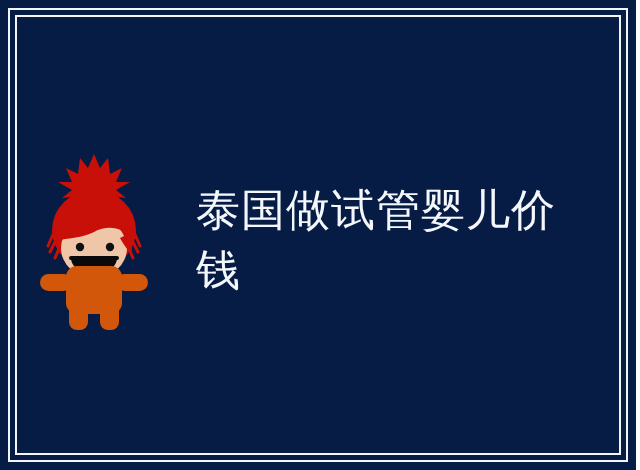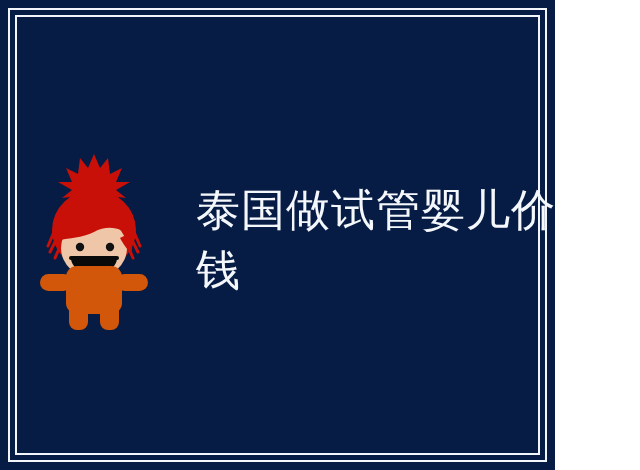--- a/index.html
+++ b/index.html
@@ -2,21 +2,21 @@
 <html><head>
 <meta charset="utf-8">
 <style>
   html, body {
     margin: 0;
     padding: 0;
     background: #ffffff;
   }
   #poster {
     position: relative;
-    width: 555px;
+    width: 636px;
     height: 470px;
     background: #061C45;
     overflow: hidden;
     font-family: "Liberation Sans", "DejaVu Sans", sans-serif;
   }
   
   .frame-outer {
     position: absolute;
     left: 8px;
     top: 8px;

